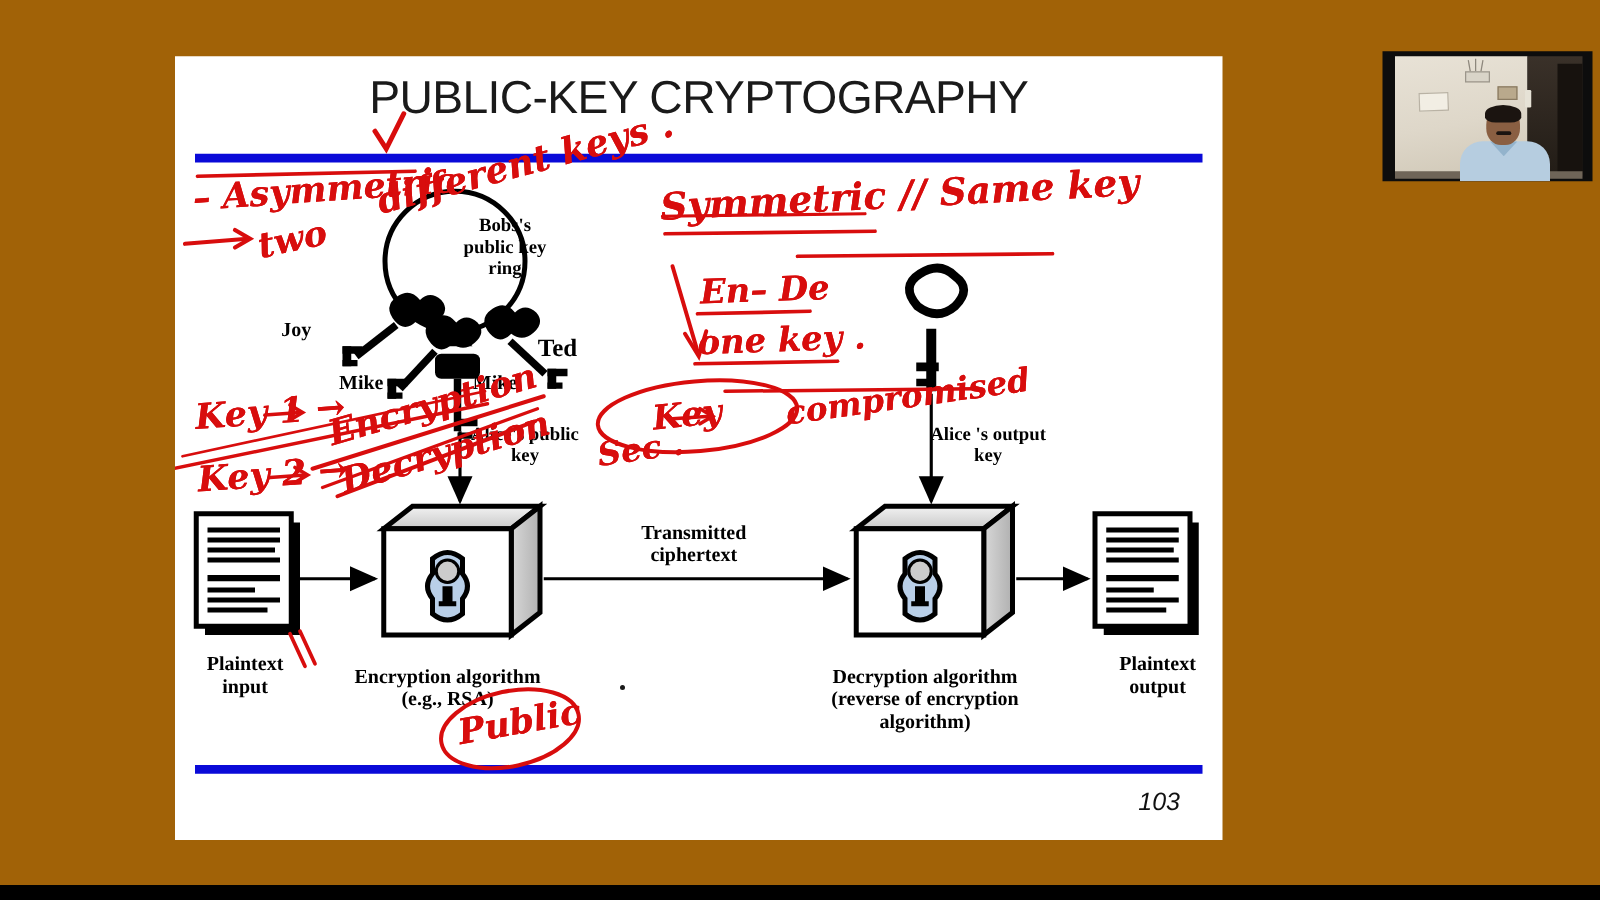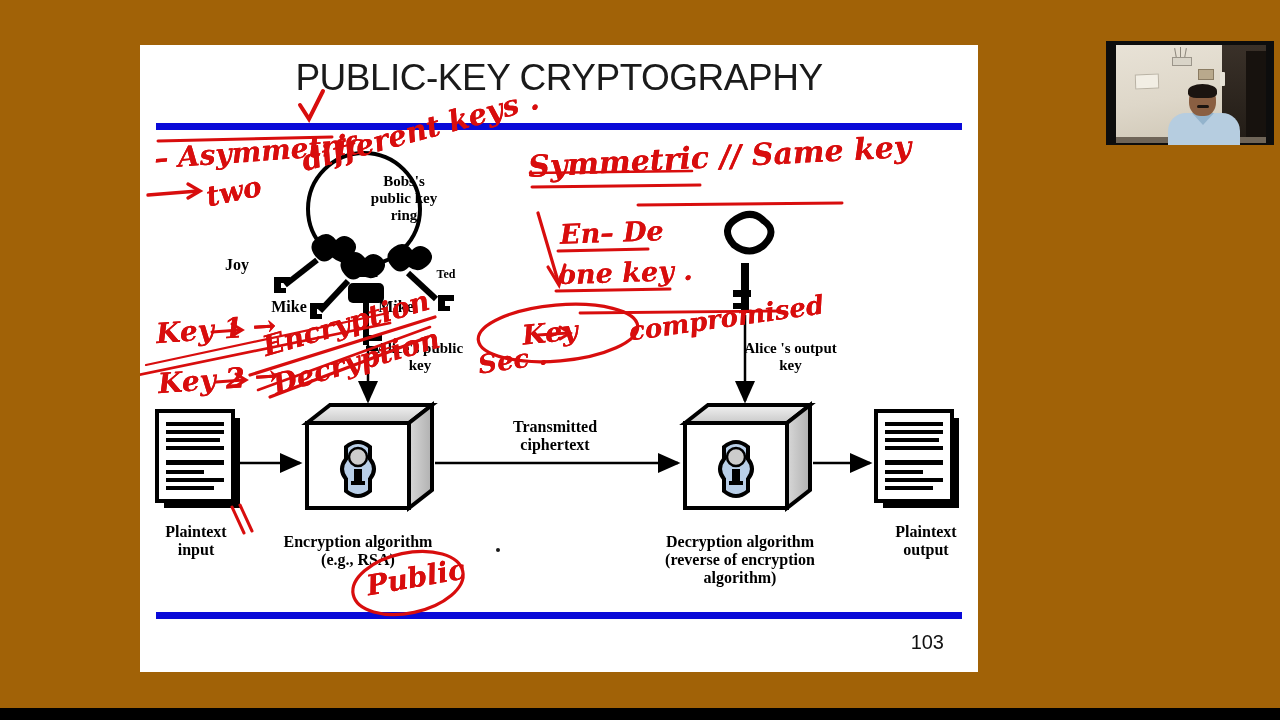--- a/index.html
+++ b/index.html
@@ -47,20 +47,21 @@
   .rule.top { top: 78px; }
   .rule.bottom { top: 567px; }
 
   .page-num {
     position: absolute;
     right: 34px;
     top: 586px;
     font-family: "Liberation Sans", sans-serif;
     font-size: 20px;
     color: #111;
+    font-style: italic;
   }
 
   
   #diagram {
     position: absolute;
     left: 0; top: 0;
     width: 838px; height: 627px;
   }
   #diagram svg { display: block; }
 
@@ -312,21 +313,21 @@
         <line x1="673" y1="418" x2="730" y2="418" stroke="#000" stroke-width="2.5" marker-end="url(#arw)"></line>
       </svg>
 
       <div class="dlabel" style="left:184px; top:128px; width:80px; font-size:15px;margin-left:40px;">Bobs's
 public key
 ring</div>
 
       <div class="dlabel" style="left:74px; top:211px; width:46px; font-size:16px;">Joy</div>
       <div class="dlabel" style="left:120px; top:253px; width:58px; font-size:16px;font-family:Liberation Serif, serif;">Mike</div>
       <div class="dlabel" style="left:227px; top:253px; width:58px; font-size:16px;">Mike</div>
-      <div class="dlabel" style="left:282px; top:223px; width:48px; font-size:12px;">Ted</div>
+      <div class="dlabel" style="left:282px; top:223px; width:48px; font-size:20px;">Ted</div>
 
       <div class="dlabel" style="left:215px; top:295px; width:130px; font-size:15px;">Alice's public
 key</div>
       <div class="dlabel" style="left:578px; top:295px; width:145px; font-size:15px;">Alice 's output
 key</div>
 
       <div class="dlabel" style="left:10px; top:478px; width:92px; font-size:16px;">Plaintext
 input</div>
       <div class="dlabel" style="left:740px; top:478px; width:92px; font-size:16px;">Plaintext
 output</div>

